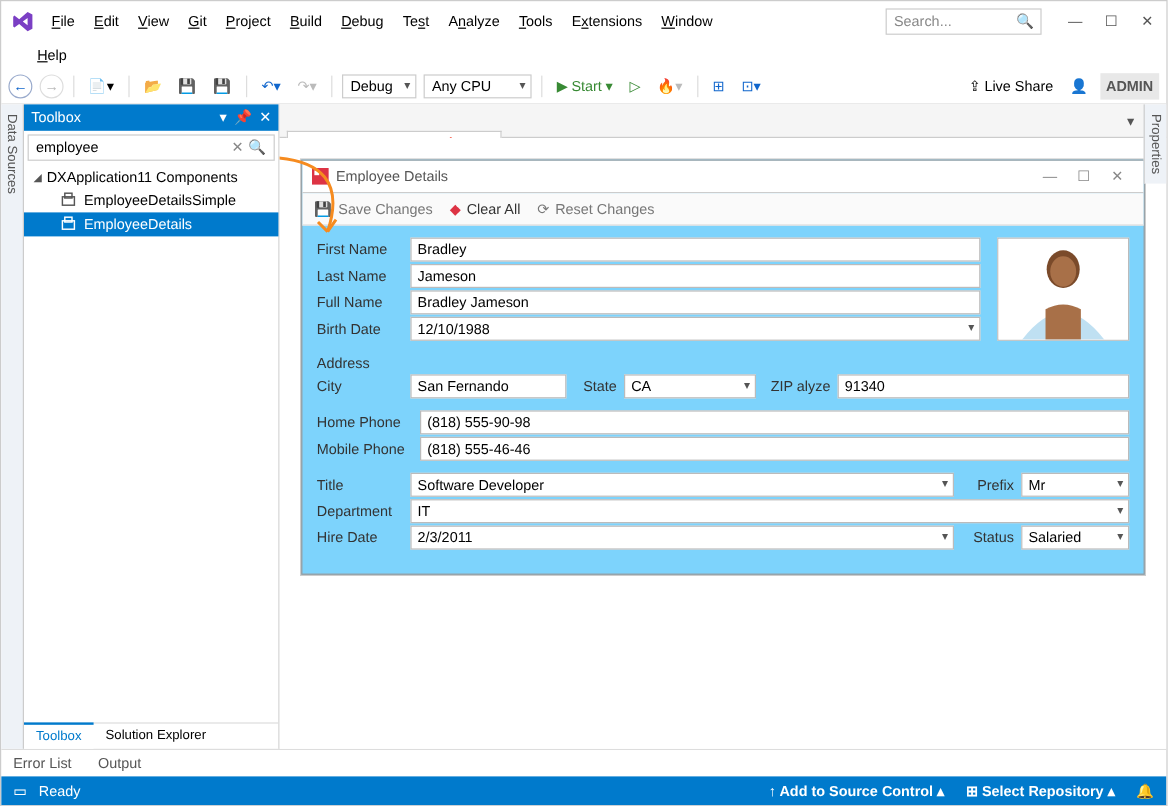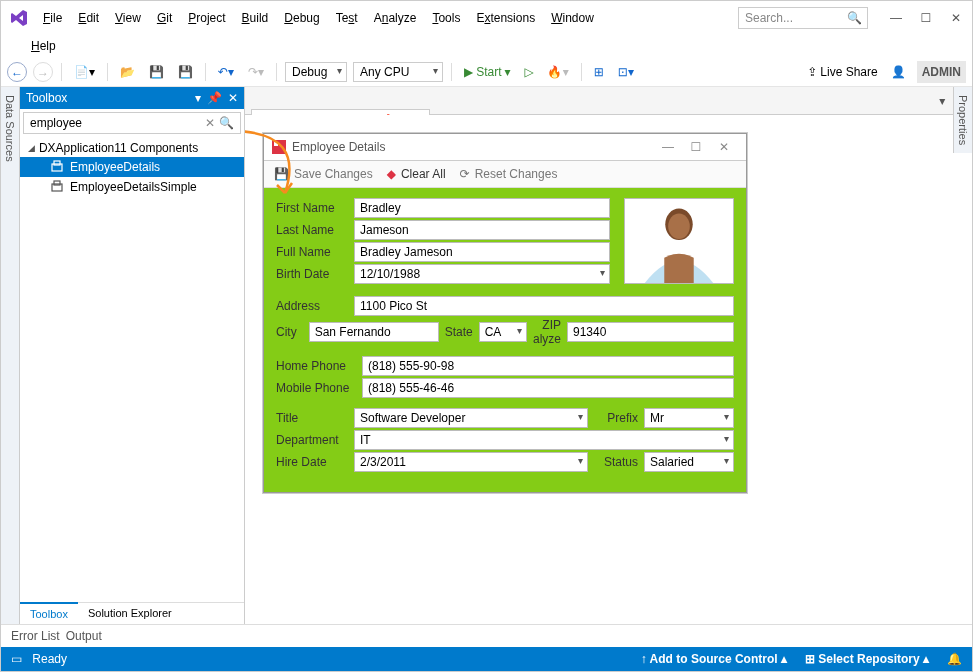--- a/index.html
+++ b/index.html
@@ -40,37 +40,37 @@
 .panel-tabs { display: flex; border-top: 1px solid #ddd; }
 .panel-tab { padding: 4px 10px; font-size: 11px; cursor: default; }
 .panel-tab.active { color: #007acc; border-top: 2px solid #007acc; margin-top: -1px; background: #fff; }
 .design-area { flex: 1; display: flex; flex-direction: column; position: relative; }
 .doc-tabs { display: flex; align-items: center; height: 28px; border-bottom: 1px solid #ccc; background: #f5f5f5; padding-left: 6px; }
 .doc-tab { background: #fff; border: 1px solid #ccc; border-bottom: none; padding: 4px 20px; display: flex; align-items: flex-start; gap: 6px; font-size: 11px; margin-top: 40px; }
 .doc-tab .pin { color: #888; font-size: 10px; }
 .doc-tab .x { color: #888; }
 .doc-tabs-right { margin-left: auto; display: flex; gap: 8px; padding-right: 8px; color: #555; }
 .canvas { flex: 1; background: #fff; padding: 18px; overflow: auto; position: relative; }
-.form-window { width: 484px; border: 1px solid #999; background: #84cc16; box-shadow: 0 0 0 1px #ccc; }
+.form-window { width: 703px; border: 1px solid #999; background: #7dd3fc; box-shadow: 0 0 0 1px #ccc; }
 .form-titlebar { display: flex; align-items: center; padding: 6px 8px; border-bottom: 1px solid #ccc; background: #fff; }
 .form-titlebar .icon { width: 14px; height: 14px; margin-right: 6px; }
 .form-titlebar .title { flex: 1; color: #555; }
 .form-titlebar .wbtn { width: 28px; text-align: center; color: #888; }
 .form-toolbar { display: flex; align-items: center; gap: 14px; padding: 6px 10px; border-bottom: 1px solid #ddd; background: #fafafa; }
 .form-tb-btn { display: flex; align-items: center; gap: 5px; color: #777; }
 .form-tb-btn.active { color: #333; }
 .form-body { padding: 10px 12px 18px 12px; }
 .row { display: flex; align-items: center; margin-bottom: 2px; gap: 6px; }
 .row label { width: 72px; color: #333; }
 .row input, .row .combo { border: 1px solid #bbb; padding: 2px 5px; background: #fff; height: 20px; }
 .row .combo { position: relative; }
 .row .combo::after { content: "▾"; position: absolute; right: 4px; top: 2px; font-size: 10px; color: #555; }
 .group { margin-bottom: 10px; }
 .photo { width: 110px; height: 86px; border: 1px solid #bbb; background: #fff; display: flex; align-items: center; justify-content: center; overflow: hidden; }
-.bottom-tabs { display: flex; gap: 6px; padding: 4px 10px; border-top: 1px solid #ddd; font-size: 11px; color: #555; }
+.bottom-tabs { display: flex; gap: 22px; padding: 4px 10px; border-top: 1px solid #ddd; font-size: 11px; color: #555; }
 .statusbar { height: 24px; background: #007acc; color: #fff; display: flex; align-items: center; padding: 0 10px; gap: 10px; font-size: 12px; }
 .statusbar .right { margin-left: auto; display: flex; gap: 18px; align-items: center; font-weight: bold; }
 .side-tab-right { position: absolute; right: 0; top: 0; writing-mode: vertical-rl; padding: 8px 3px; background: #eef2f7; border-left: 1px solid #ccc; font-size: 11px; color: #555; }
 .arrow-svg { position: absolute; top: 8px; left: -30px; pointer-events: none; }
 </style>
 </head>
 <body>
 
 <div class="menubar">
   <span class="vs-logo">
@@ -150,37 +150,37 @@
     <div class="panel-search">
       <input value="employee" style="">
       <span class="x">✕</span>
       <span class="mag">🔍</span>
     </div>
     <div class="tree">
       <div class="tree-group">
         <span class="caret">◢</span>
         <span>DXApplication11 Components</span>
       </div>
+      <div class="tree-item">
+        <span class="tree-icon">
+            <svg width="14" height="14">
+              <rect x="2" y="4" width="10" height="7" fill="none" stroke="#555" stroke-width="1.2"></rect>
+              <rect x="4" y="1" width="6" height="4" fill="none" stroke="#555" stroke-width="1.2"></rect>
+            </svg>
+          </span>
+        <span>EmployeeDetailsSimple</span>
+      </div>
       <div class="tree-item selected">
         <span class="tree-icon">
             <svg width="14" height="14">
               <rect x="2" y="4" width="10" height="7" fill="none" stroke="#fff" stroke-width="1.2"></rect>
               <rect x="4" y="1" width="6" height="4" fill="none" stroke="#fff" stroke-width="1.2"></rect>
             </svg>
           </span>
         <span>EmployeeDetails</span>
-      </div>
-      <div class="tree-item">
-        <span class="tree-icon">
-            <svg width="14" height="14">
-              <rect x="2" y="4" width="10" height="7" fill="none" stroke="#555" stroke-width="1.2"></rect>
-              <rect x="4" y="1" width="6" height="4" fill="none" stroke="#555" stroke-width="1.2"></rect>
-            </svg>
-          </span>
-        <span>EmployeeDetailsSimple</span>
       </div>
     </div>
     <div class="panel-tabs">
       <div class="panel-tab active">Toolbox</div>
       <div class="panel-tab">Solution Explorer</div>
     </div>
   </div>
 
   <div class="design-area">
     <div class="doc-tabs">
@@ -247,21 +247,20 @@
                 <ellipse cx="55" cy="28" rx="11" ry="13" fill="#a87048"></ellipse>
                 <path d="M20 86 Q55 40 90 86 Z" fill="#bfe0f2"></path>
                 <path d="M40 60 Q55 52 70 60 L70 86 L40 86 Z" fill="#a87048"></path>
               </svg>
             </div>
           </div>
 
           <div class="group">
             <div class="row">
                 <label>Address</label>
-                <input style="flex: 1 1 0%;" value="1100 Pico St">
               </div>
             <div class="row">
               <label>City</label>
               <input style="width: 130px;" value="San Fernando">
               <label style="width:36px;text-align:right">State</label>
               <div class="combo" style="width:110px">CA</div>
               <label style="width:56px;text-align:right">ZIP alyze</label>
               <input style="flex: 1 1 0%;" value="91340">
             </div>
           </div>

